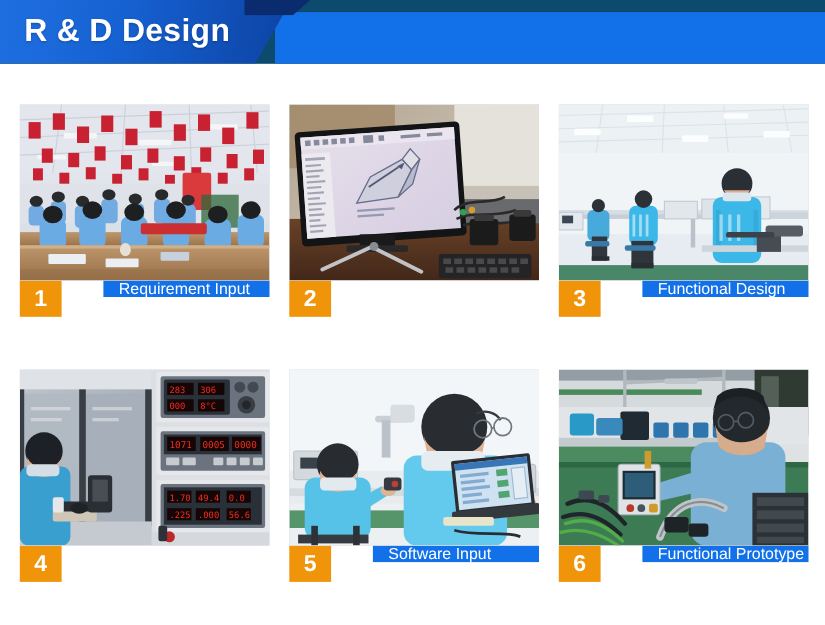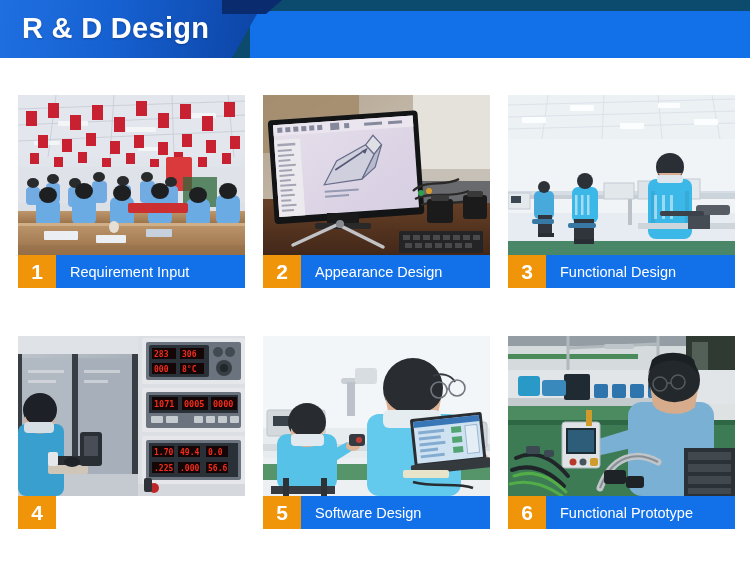--- a/index.html
+++ b/index.html
@@ -31,31 +31,31 @@
     position:absolute;left:22px;top:0;height:58px;line-height:56px;
     color:#ffffff;font-size:29px;font-weight:bold;letter-spacing:.3px;
     text-shadow:0 1px 2px rgba(0,0,0,.25);white-space:nowrap;
   }
 
   
   .grid{position:absolute;left:18px;top:95px;width:718px;}
   .row{display:flex;gap:18px;}
   .row + .row{margin-top:48px;}
   .card{width:227px;}
-  .photo{position:relative;width:227px;height:160px;overflow:hidden;background:#cfd6de;font-weight:bold;}
+  .photo{position:relative;width:227px;height:160px;overflow:hidden;background:#cfd6de;}
   .photo > svg{display:block;width:227px;height:160px;}
   .caption{display:flex;height:33px;width:227px;}
   .badge{
     width:38px;height:33px;background:#f0940a;color:#fff;
     font-size:21px;font-weight:bold;display:flex;align-items:center;justify-content:center;
   }
   .cap-label{
-    flex:1;height:33px;background:#1271e8;color:#ffffff;
+    flex:1;height:15px;background:#1271e8;color:#ffffff;
     display:flex;align-items:center;font-size:14.5px;
-    padding-left:14px;box-sizing:border-box;white-space:nowrap;
+    padding-left:14px;box-sizing:border-box;white-space:nowrap;margin-left:38px;
   }
 </style>
 </head>
 <body>
 
 <div class="page">
 
   <div class="header">
     <div class="hdr-right"></div>
     <div class="hdr-left"></div>
@@ -286,21 +286,20 @@
             <g stroke="#c9ccd1" stroke-width="3.5" fill="none" stroke-linecap="round">
               <path d="M30 150 L78 128"></path>
                 <path d="M120 152 L76 130"></path>
             </g>
             <circle cx="77" cy="129" r="4" fill="#8d9196"></circle>
             <rect x="0" y="0" width="227" height="160" fill="#3a2a12" opacity=".05"></rect>
           </svg>
         </div>
         <div class="caption">
           <div class="badge">2</div>
-          <div class="cap-label">Appearance Design</div>
         </div>
       </div>
 
       <div class="card">
         <div class="photo">
           <svg viewBox="0 0 227 160" preserveAspectRatio="none">
             <defs>
               <linearGradient id="p3w" x1="0" y1="0" x2="0" y2="1">
                 <stop offset="0" stop-color="#f6f8fa"></stop>
                   <stop offset="1" stop-color="#e4e9ee"></stop>
@@ -555,21 +554,21 @@
             </g>
             <rect x="140" y="134" width="46" height="8" rx="2" fill="#e8e4c8"></rect>
             <g stroke="#1d2126" stroke-width="2.5" fill="none">
               <path d="M150 146 C170 152,196 146,210 152"></path>
             </g>
             <rect x="0" y="0" width="227" height="160" fill="#d7e8f5" opacity=".06"></rect>
           </svg>
         </div>
         <div class="caption">
           <div class="badge">5</div>
-          <div class="cap-label">Software Design</div>
+          <div class="cap-label">Software Input</div>
         </div>
       </div>
 
       <div class="card">
         <div class="photo">
           <svg viewBox="0 0 227 160" preserveAspectRatio="none">
             <rect width="227" height="160" fill="#e8ebee"></rect>
             <rect x="0" y="0" width="227" height="34" fill="#dfe3e7"></rect>
             <rect x="0" y="0" width="227" height="10" fill="#9aa3ab"></rect>
             <rect x="0" y="18" width="130" height="5" fill="#4c8f5e"></rect>

